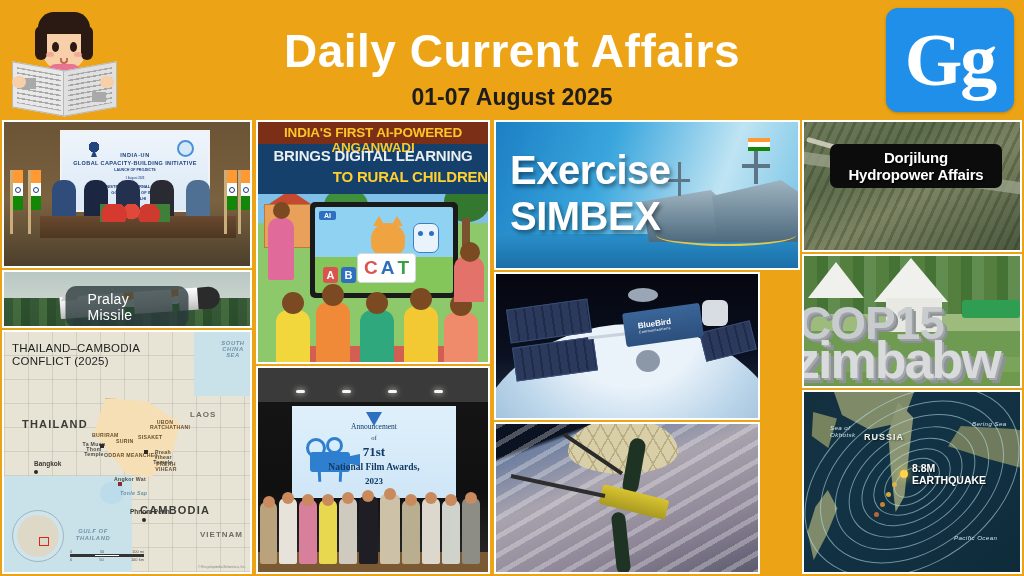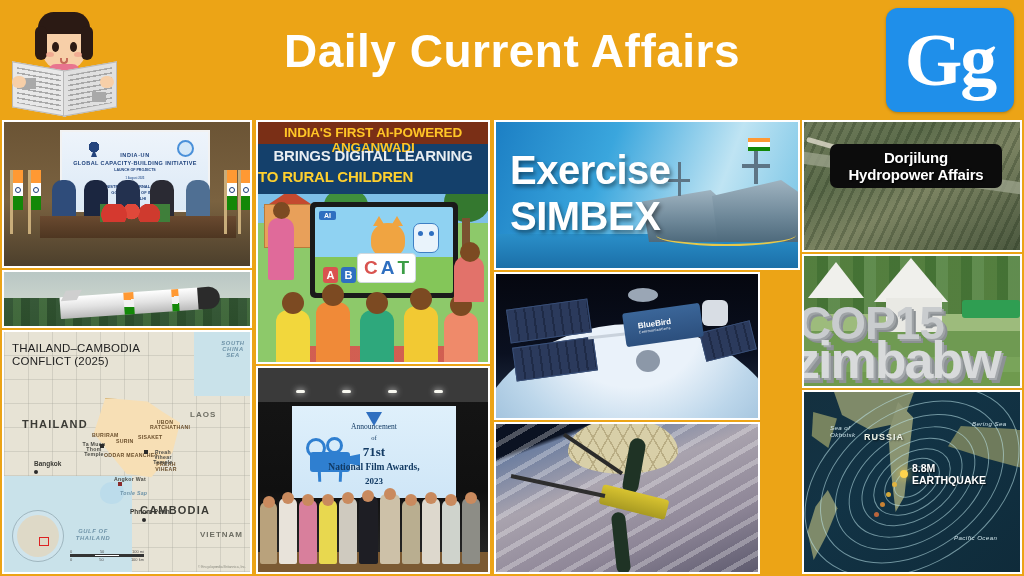--- a/index.html
+++ b/index.html
@@ -151,21 +151,21 @@
 
   
   .t-anganwadi { left:256px; top:2px; width:234px; height:244px; }
   .ang-bg { position:absolute; inset:0; background:linear-gradient(#7ec0e8 0 42%,#8dc96a 42% 100%); }
   .ang-band1 { position:absolute; left:0; top:0; width:100%; height:22px; background:#7a2f16; }
   .ang-band2 { position:absolute; left:0; top:22px; width:100%; height:50px; background:#14406b; }
   .ang-t1 { position:absolute; left:0; top:3px; width:100%; text-align:center;
       color:#ffc526; font-size:13.5px; font-weight:bold; letter-spacing:-.2px; }
   .ang-t2 { position:absolute; left:0; top:25px; width:100%; text-align:center;
       color:#e9eef2; font-size:15px; font-weight:bold; letter-spacing:-.2px;}
-  .ang-t3 { position:absolute; left:0; top:46px; width:100%; text-align:left;
+  .ang-t3 { position:absolute; left:0; top:46px; width:100%; text-align:right;
       color:#ffd02e; font-size:15px; font-weight:bold; letter-spacing:-.2px;}
   .ang-tree { position:absolute; border-radius:50%; background:#3f8f3c; }
   .ang-trunk { position:absolute; background:#7a5230; }
   .ang-house { position:absolute; left:6px; top:82px; width:52px; height:44px; background:#e8a05a; border:1px solid #b87b3c;}
   .ang-roof { position:absolute; left:0px; top:68px; width:64px; height:18px; background:#c4492f;
       clip-path:polygon(8% 100%,50% 0,92% 100%); }
   .ang-door { position:absolute; left:20px; top:104px; width:14px; height:22px; background:#8d5b2e; }
   .ang-board { position:absolute; left:52px; top:80px; width:148px; height:96px;
       background:#1a1a1a; border-radius:5px; padding:5px; }
   .ang-screen { position:absolute; inset:5px; background:linear-gradient(#8fd2f2 0 58%,#84c659 58% 100%); border-radius:2px; overflow:hidden;}
@@ -352,20 +352,21 @@
       <div class="r-paper-r">
           <div class="r-lines"></div>
         </div>
       <div class="r-box" style="left:12px;top:74px;width:16px;height:11px;"></div>
       <div class="r-box" style="left:84px;top:88px;width:14px;height:10px;"></div>
       <div class="r-hand l"></div>
       <div class="r-hand r"></div>
     </div>
 
     <div class="header-title">Daily Current Affairs</div>
+    <div class="header-sub">01-07 August 2025</div>
 
     <div class="logo">
       <span class="logo-text">Gg</span>
     </div>
   </div>
 
   <div class="collage">
 
     <div class="tile t-india">
       <div class="india-bg"></div>
@@ -411,20 +412,21 @@
 
     <div class="tile t-pralay">
       <div class="pr-sky"></div>
       <div class="pr-trees"></div>
       <div class="pr-missile">
         <div class="pr-fin"></div>
         <div class="pr-band o"></div>
         <div class="pr-band g"></div>
         <div class="pr-nose"></div>
       </div>
+      <div class="pr-label">Pralay Missile</div>
     </div>
 
     <div class="tile t-map">
       <div class="map-bg"></div>
       <div class="map-lines"></div>
       <div class="map-sea"></div>
       <div class="map-sea2"></div>
       <div class="cam-region"></div>
       <div class="map-sea3"></div>
 

